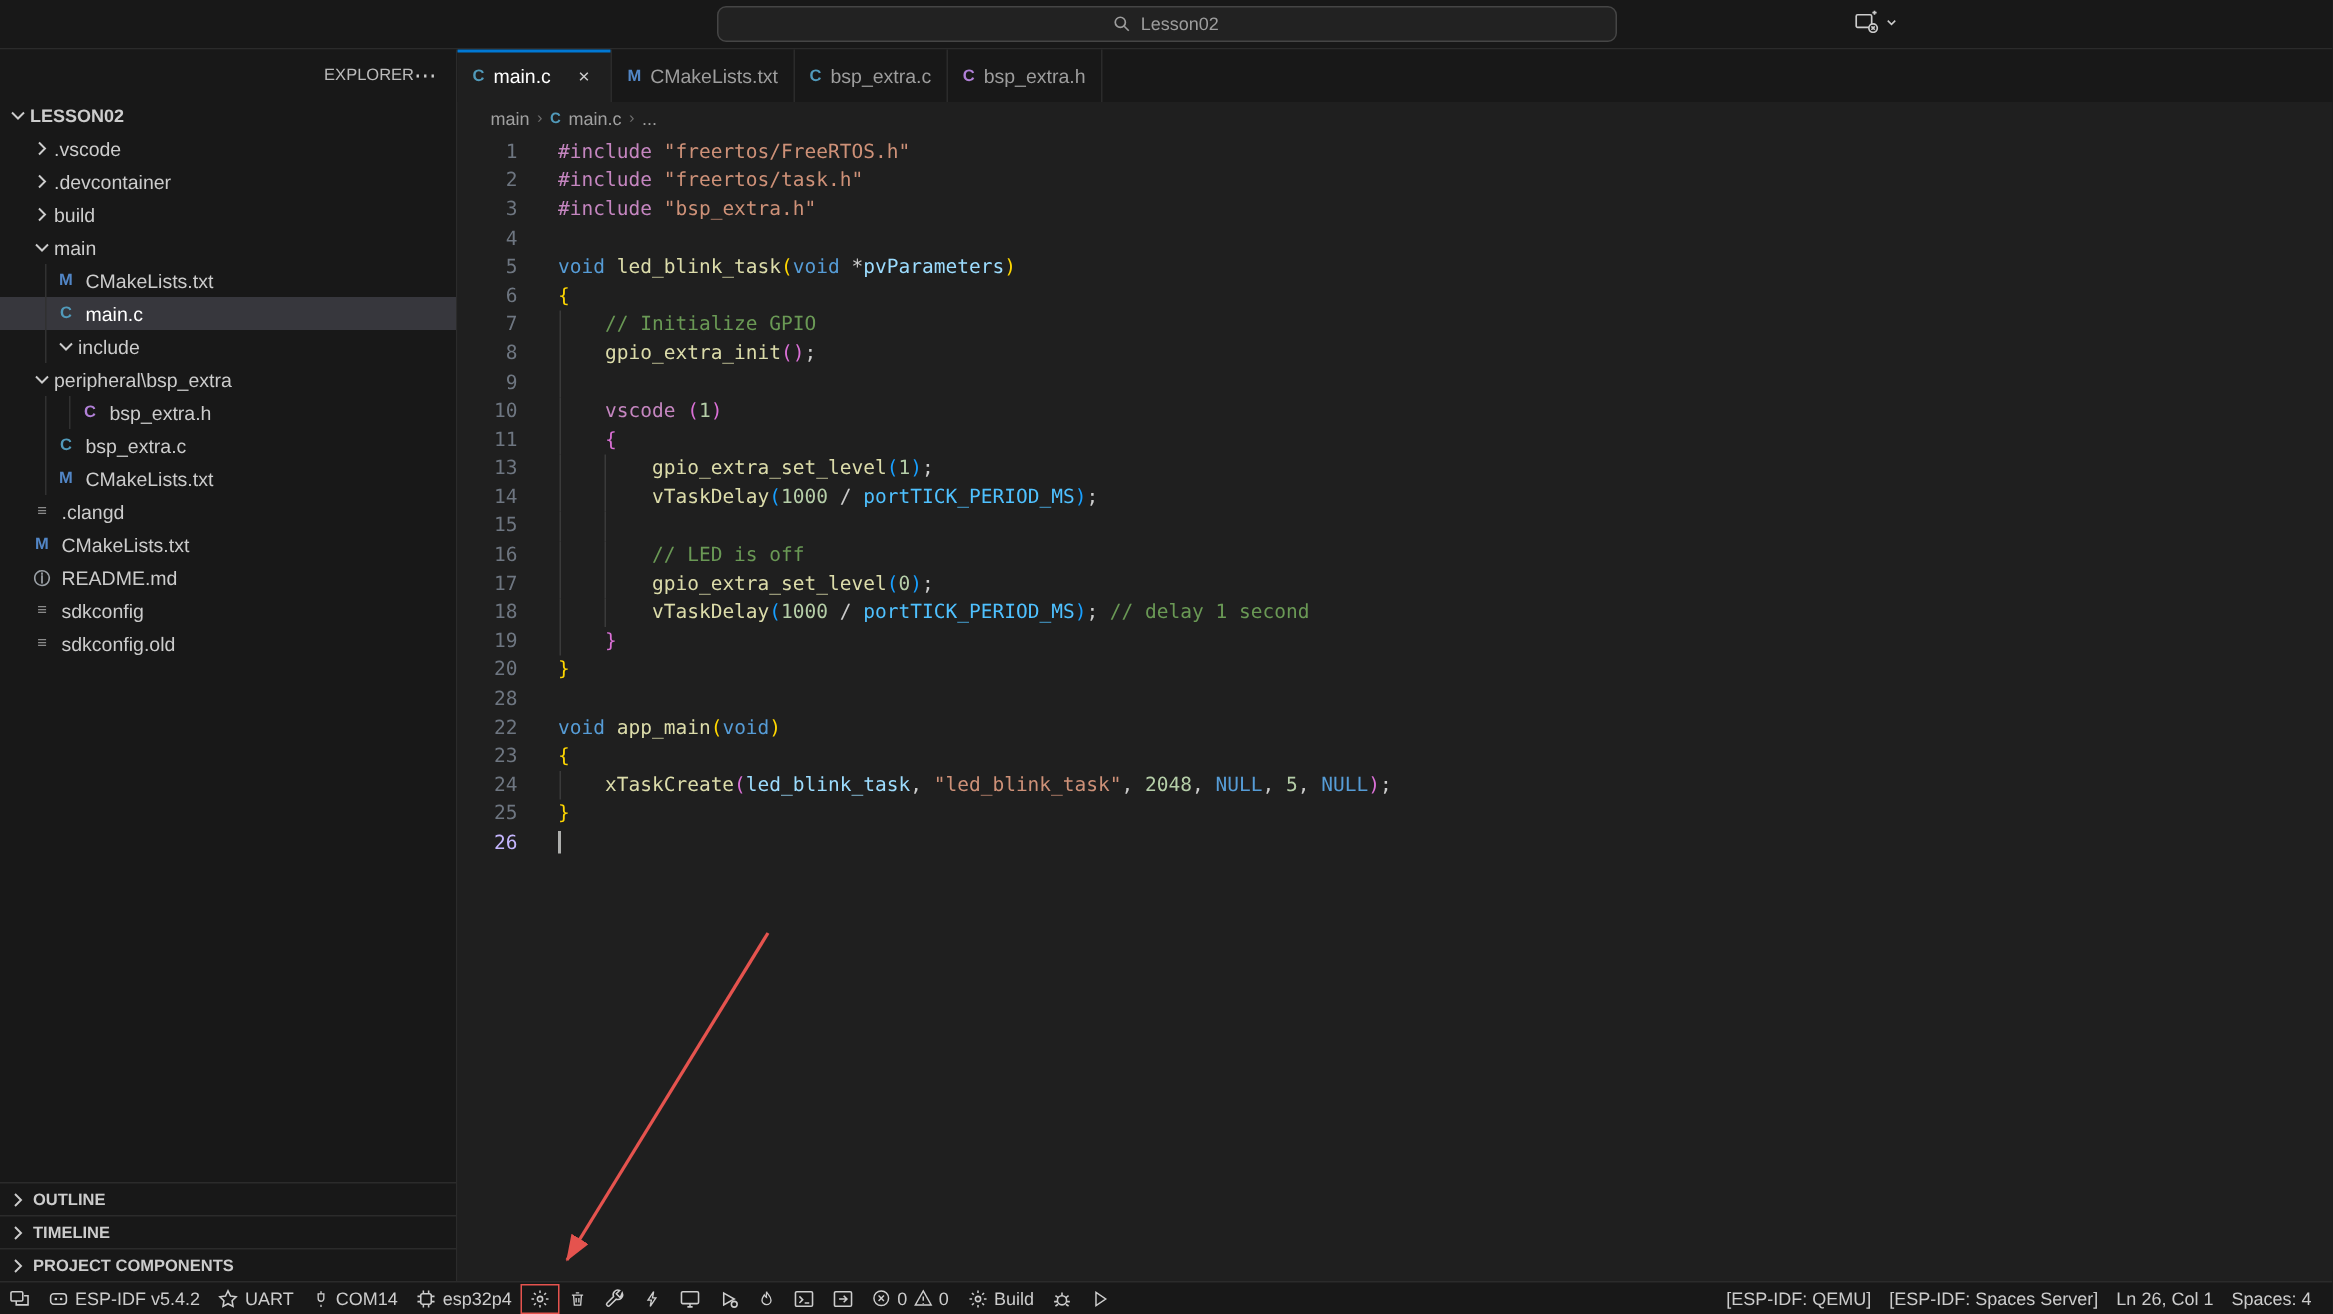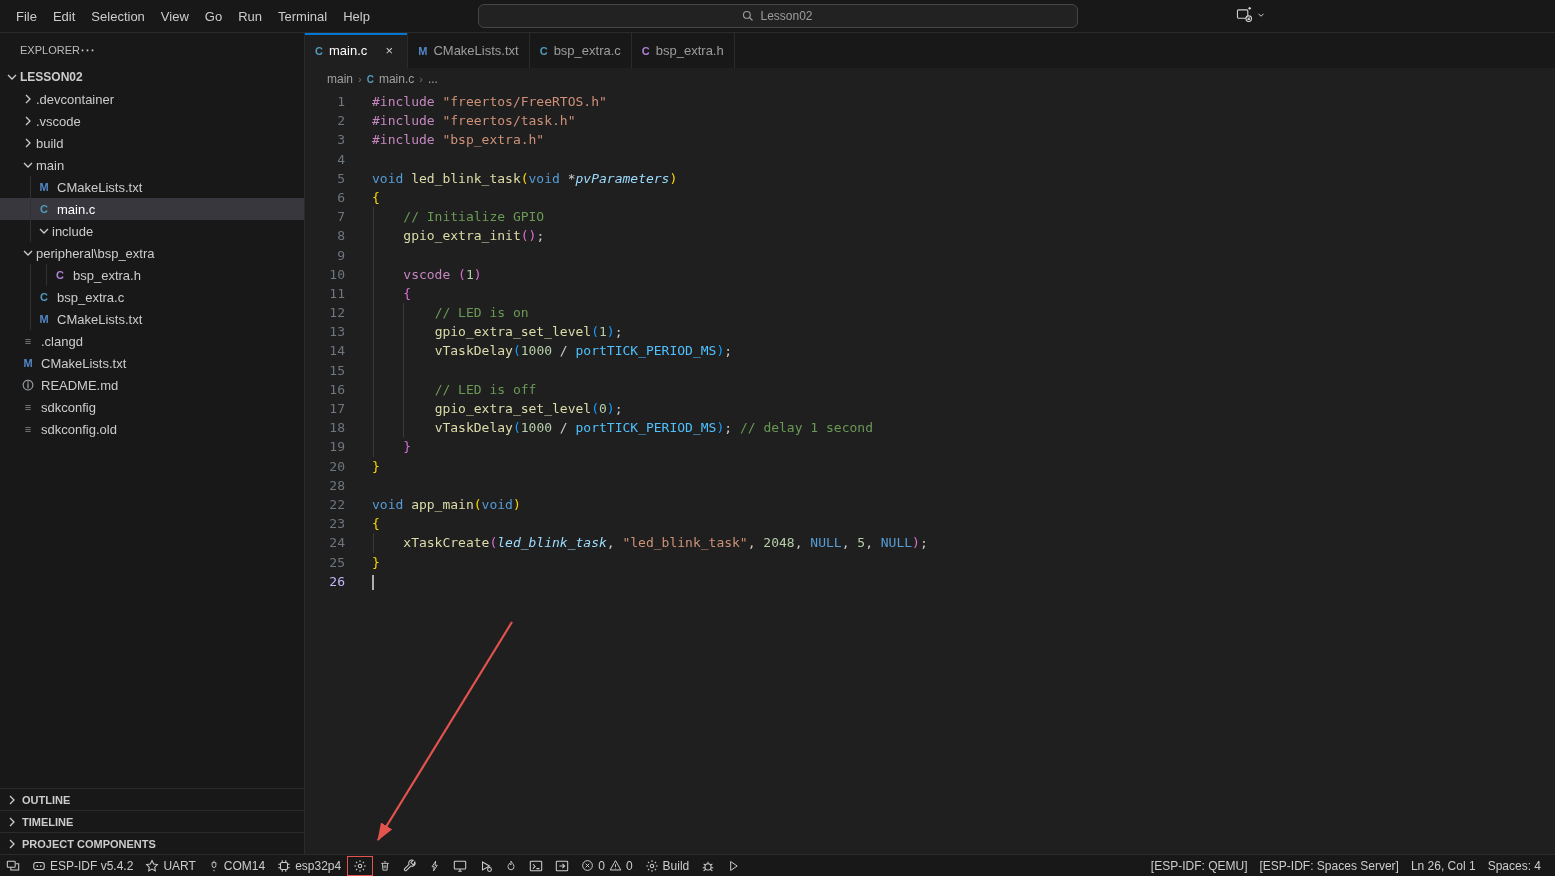--- a/index.html
+++ b/index.html
@@ -17,21 +17,21 @@
   .cmd-center { position:absolute; left:50%; top:4px; transform:translateX(-50%);
     width:600px; height:24px; background:#222222; border:1px solid #454545; border-radius:6px;
     display:flex; align-items:center; justify-content:center; gap:6px; font-size:12px; color:#9d9d9d; }
   .tb-right { position:absolute; left:1236px; top:7px; display:flex; align-items:center; gap:3px; color:#cccccc; }
 
   
   .workspace { display:flex; height:821px; }
 
   
   .sidebar { width:305px; background:#181818; border-right:1px solid #2b2b2b; position:relative; font-size:13px; }
-  .sb-header { height:33px; display:flex; align-items:center; justify-content:flex-start;
+  .sb-header { height:33px; display:flex; align-items:center; justify-content:flex-end;
     padding:0 12px 0 20px; font-size:11px; color:#bbbbbb; }
   .sb-ellipsis { font-size:15px; color:#cccccc; letter-spacing:1px; }
   .tree { }
   .trow { height:22px; display:flex; align-items:center; position:relative; cursor:pointer; white-space:nowrap; }
   .trow.sel { background:#37373d; color:#ffffff; }
   .trow .chev { width:16px; height:16px; display:flex; align-items:center; justify-content:center; flex:none; }
   .trow .ficon { width:16px; height:16px; display:flex; align-items:center; justify-content:center;
     font-weight:bold; font-size:11px; flex:none; margin-right:5px; }
   .trow .flabel { font-size:13px; }
   .trow.root .flabel { font-weight:bold; font-size:12px; }
@@ -59,51 +59,41 @@
   .code { flex:1; font-family:"DejaVu Sans Mono", monospace; font-size:13px; line-height:19.2px;
     padding-top:2px; position:relative; overflow:hidden; }
   .cl { display:flex; height:19.2px; white-space:pre; }
   .ln { width:40px; text-align:right; color:#6e7681; flex:none; user-select:none; }
   .ln.cur { color:#c4b5fd; }
   .lc { margin-left:27px; position:relative; flex:1; }
   .lc i.guide { position:absolute; top:0; height:19.2px; width:1px; background:#3a3a3a; }
   .cursor { display:inline-block; width:1.5px; height:15px; background:#aeafad; vertical-align:middle; }
 
   .tok-pre { color:var(--c-pre); } .tok-ctl { color:var(--c-ctl); } .tok-str { color:var(--c-str); }
-  .tok-kw { color:var(--c-kw); } .tok-fn { color:var(--c-fn); } .tok-var { color:var(--c-var);font-style:italic; }
+  .tok-kw { color:var(--c-kw); } .tok-fn { color:var(--c-fn); } .tok-var { color:var(--c-var); }
   .tok-mac { color:var(--c-mac); } .tok-cm { color:var(--c-cm); } .tok-num { color:var(--c-num); }
   .tok-pl { color:var(--c-pl); } .tok-b1 { color:var(--c-b1); } .tok-b2 { color:var(--c-b2); } .tok-b3 { color:var(--c-b3); }
 
   
   .statusbar { position:absolute; left:0; right:0; bottom:0; height:22px; background:#181818;
     border-top:1px solid #2b2b2b; display:flex; align-items:center; justify-content:space-between;
     font-size:12px; color:#cccccc; }
   .sb-left, .sb-right { display:flex; align-items:center; height:100%; }
   .sb-item { display:flex; align-items:center; gap:4px; padding:0 6px; height:100%; cursor:pointer; }
   .sb-item.boxed { border:1.5px solid var(--annot); padding:0 5px; height:20px; }
   .sb-item svg { display:block; }
   .sb-right { padding-right:8px; }
 
   
   .annot-overlay { position:absolute; inset:0; pointer-events:none; z-index:50; }
 </style>
 </head>
 <body>
 
 <div class="titlebar">
-  <div class="menus">
-      <div class="menu-item">File</div>
-      <div class="menu-item">Edit</div>
-      <div class="menu-item">Selection</div>
-      <div class="menu-item">View</div>
-      <div class="menu-item">Go</div>
-      <div class="menu-item">Run</div>
-      <div class="menu-item">Terminal</div>
-      <div class="menu-item">Help</div>
-    </div>
   <div class="nav-arrows">
     <span>←</span>
     <span>→</span>
   </div>
   <div class="cmd-center">
     <svg width="12" height="12" viewBox="0 0 16 16" fill="none" stroke="#9d9d9d" stroke-width="1.5">
         <circle cx="6.5" cy="6.5" r="4.5"></circle>
         <path d="M10 10l4 4"></path>
       </svg>
     <span>Lesson02</span>
@@ -136,29 +126,29 @@
             </svg>
           </span>
           <span class="flabel">LESSON02</span>
         </div>
         <div class="trow" style="padding-left: 20px;">
           <span class="chev">
             <svg width="16" height="16" viewBox="0 0 16 16" fill="none" stroke="#cccccc" stroke-width="1.3">
               <path d="M6 4l4 4-4 4"></path>
             </svg>
           </span>
+          <span class="flabel">.vscode</span>
+        </div>
+        <div class="trow" style="padding-left: 20px;">
+          <span class="chev">
+            <svg width="16" height="16" viewBox="0 0 16 16" fill="none" stroke="#cccccc" stroke-width="1.3">
+              <path d="M6 4l4 4-4 4"></path>
+            </svg>
+          </span>
           <span class="flabel">.devcontainer</span>
-        </div>
-        <div class="trow" style="padding-left: 20px;">
-          <span class="chev">
-            <svg width="16" height="16" viewBox="0 0 16 16" fill="none" stroke="#cccccc" stroke-width="1.3">
-              <path d="M6 4l4 4-4 4"></path>
-            </svg>
-          </span>
-          <span class="flabel">.vscode</span>
         </div>
         <div class="trow" style="padding-left: 20px;">
           <span class="chev">
             <svg width="16" height="16" viewBox="0 0 16 16" fill="none" stroke="#cccccc" stroke-width="1.3">
               <path d="M6 4l4 4-4 4"></path>
             </svg>
           </span>
           <span class="flabel">build</span>
         </div>
         <div class="trow" style="padding-left: 20px;">
@@ -294,21 +284,20 @@
         <div class="cl"><span class="ln">2</span><span class="lc"><span class="tok-pre">#include</span><span class="tok-pl"> </span><span class="tok-str">"freertos/task.h"</span></span></div>
         <div class="cl"><span class="ln">3</span><span class="lc"><span class="tok-pre">#include</span><span class="tok-pl"> </span><span class="tok-str">"bsp_extra.h"</span></span></div>
         <div class="cl"><span class="ln">4</span><span class="lc"></span></div>
         <div class="cl"><span class="ln">5</span><span class="lc"><span class="tok-kw">void</span><span class="tok-pl"> </span><span class="tok-fn">led_blink_task</span><span class="tok-b1">(</span><span class="tok-kw">void</span><span class="tok-pl"> *</span><span class="tok-var">pvParameters</span><span class="tok-b1">)</span></span></div>
         <div class="cl"><span class="ln">6</span><span class="lc"><span class="tok-b1">{</span></span></div>
         <div class="cl"><span class="ln">7</span><span class="lc"><i class="guide" style="left: 0.5px;"></i><span class="tok-pl">    </span><span class="tok-cm">// Initialize GPIO</span></span></div>
         <div class="cl"><span class="ln">8</span><span class="lc"><i class="guide" style="left: 0.5px;"></i><span class="tok-pl">    </span><span class="tok-fn">gpio_extra_init</span><span class="tok-b2">()</span><span class="tok-pl">;</span></span></div>
         <div class="cl"><span class="ln">9</span><span class="lc"><i class="guide" style="left: 0.5px;"></i></span></div>
         <div class="cl"><span class="ln">10</span><span class="lc"><i class="guide" style="left: 0.5px;"></i><span class="tok-pl">    </span><span class="tok-ctl">vscode</span><span class="tok-pl"> </span><span class="tok-b2">(</span><span class="tok-num">1</span><span class="tok-b2">)</span></span></div>
         <div class="cl"><span class="ln">11</span><span class="lc"><i class="guide" style="left: 0.5px;"></i><span class="tok-pl">    </span><span class="tok-b2">{</span></span></div>
-        <div class="cl"><span class="ln">12</span><span class="lc"><i class="guide" style="left: 0.5px;"></i><i class="guide" style="left: 4ch;"></i><span class="tok-pl">        </span><span class="tok-cm">// LED is on</span></span></div>
         <div class="cl"><span class="ln">13</span><span class="lc"><i class="guide" style="left: 0.5px;"></i><i class="guide" style="left: 4ch;"></i><span class="tok-pl">        </span><span class="tok-fn">gpio_extra_set_level</span><span class="tok-b3">(</span><span class="tok-num">1</span><span class="tok-b3">)</span><span class="tok-pl">;</span></span></div>
         <div class="cl"><span class="ln">14</span><span class="lc"><i class="guide" style="left: 0.5px;"></i><i class="guide" style="left: 4ch;"></i><span class="tok-pl">        </span><span class="tok-fn">vTaskDelay</span><span class="tok-b3">(</span><span class="tok-num">1000</span><span class="tok-pl"> / </span><span class="tok-mac">portTICK_PERIOD_MS</span><span class="tok-b3">)</span><span class="tok-pl">;</span></span></div>
         <div class="cl"><span class="ln">15</span><span class="lc"><i class="guide" style="left: 0.5px;"></i><i class="guide" style="left: 4ch;"></i></span></div>
         <div class="cl"><span class="ln">16</span><span class="lc"><i class="guide" style="left: 0.5px;"></i><i class="guide" style="left: 4ch;"></i><span class="tok-pl">        </span><span class="tok-cm">// LED is off</span></span></div>
         <div class="cl"><span class="ln">17</span><span class="lc"><i class="guide" style="left: 0.5px;"></i><i class="guide" style="left: 4ch;"></i><span class="tok-pl">        </span><span class="tok-fn">gpio_extra_set_level</span><span class="tok-b3">(</span><span class="tok-num">0</span><span class="tok-b3">)</span><span class="tok-pl">;</span></span></div>
         <div class="cl"><span class="ln">18</span><span class="lc"><i class="guide" style="left: 0.5px;"></i><i class="guide" style="left: 4ch;"></i><span class="tok-pl">        </span><span class="tok-fn">vTaskDelay</span><span class="tok-b3">(</span><span class="tok-num">1000</span><span class="tok-pl"> / </span><span class="tok-mac">portTICK_PERIOD_MS</span><span class="tok-b3">)</span><span class="tok-pl">; </span><span class="tok-cm">// delay 1 second</span></span></div>
         <div class="cl"><span class="ln">19</span><span class="lc"><i class="guide" style="left: 0.5px;"></i><span class="tok-pl">    </span><span class="tok-b2">}</span></span></div>
         <div class="cl"><span class="ln">20</span><span class="lc"><span class="tok-b1">}</span></span></div>
         <div class="cl"><span class="ln">28</span><span class="lc"></span></div>
         <div class="cl"><span class="ln">22</span><span class="lc"><span class="tok-kw">void</span><span class="tok-pl"> </span><span class="tok-fn">app_main</span><span class="tok-b1">(</span><span class="tok-kw">void</span><span class="tok-b1">)</span></span></div>

